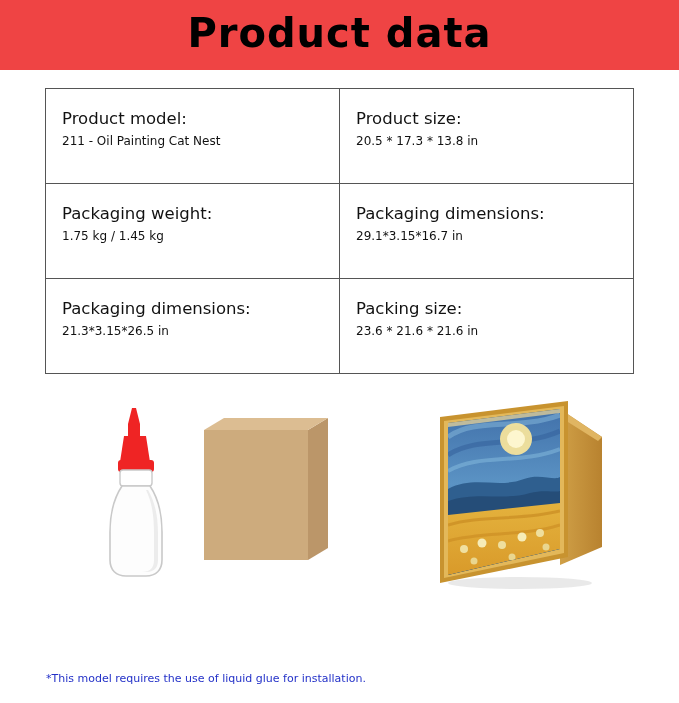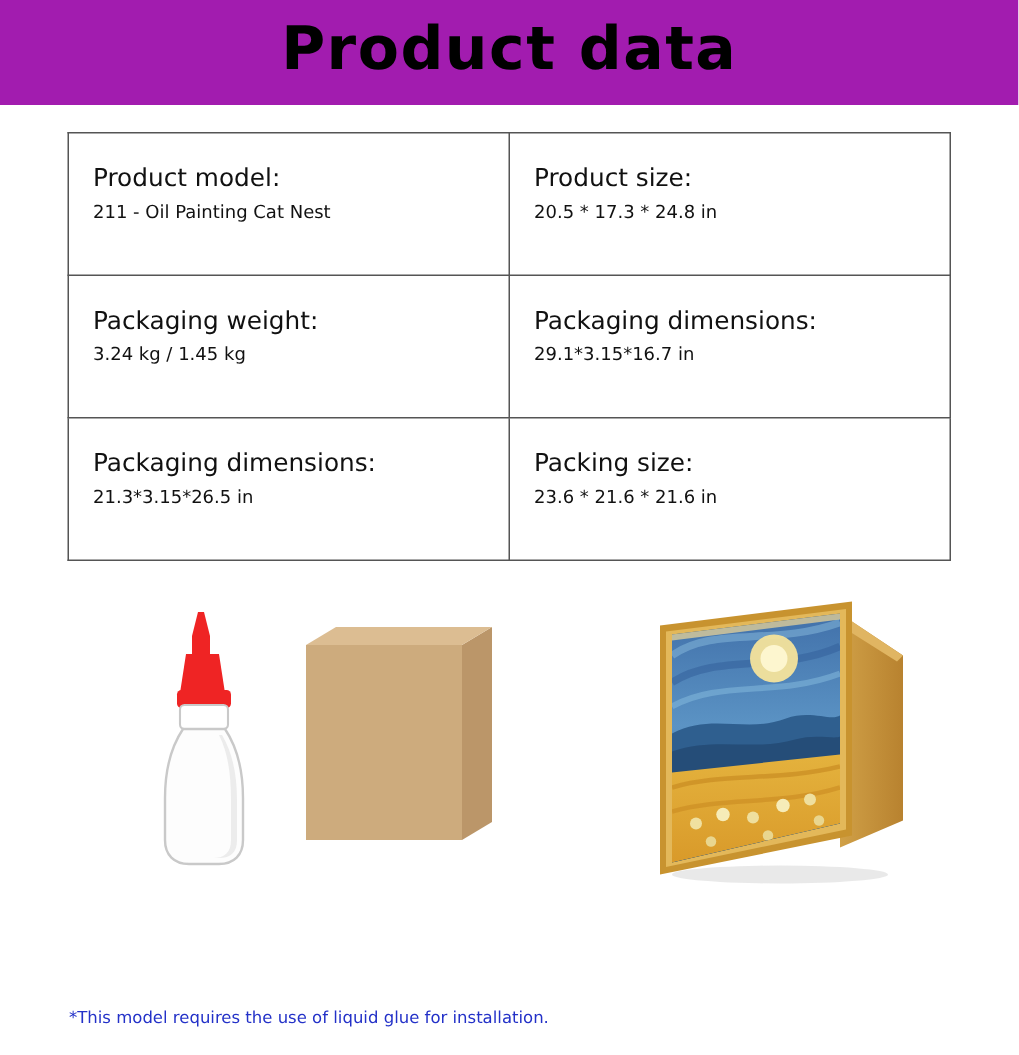--- a/index.html
+++ b/index.html
@@ -21,21 +21,21 @@
     height: 703px;
     box-sizing: border-box;
     padding: 0;
   }
 
   
   .banner {
     position: relative;
     width: 679px;
     height: 70px;
-    background: #a21caf;
+    background: #ef4444;
     display: flex;
     align-items: center;
     justify-content: center;
   }
   .banner-title {
     font-size: 40px;
     font-weight: 700;
     letter-spacing: 1px;
     color: #000000;
     font-family: "DejaVu Sans", sans-serif;
@@ -153,27 +153,27 @@
   <div class="table-wrap">
     <table class="spec">
       <tbody>
         <tr>
           <td>
             <div class="cell-label">Product model:</div>
             <div class="cell-value">211 - Oil Painting Cat Nest</div>
           </td>
           <td>
             <div class="cell-label">Product size:</div>
-            <div class="cell-value">20.5 * 17.3 * 24.8 in</div>
+            <div class="cell-value">20.5 * 17.3 * 13.8 in</div>
           </td>
         </tr>
         <tr>
           <td>
             <div class="cell-label">Packaging weight:</div>
-            <div class="cell-value">3.24 kg / 1.45 kg</div>
+            <div class="cell-value">1.75 kg / 1.45 kg</div>
           </td>
           <td>
             <div class="cell-label">Packaging dimensions:</div>
             <div class="cell-value">29.1*3.15*16.7 in</div>
           </td>
         </tr>
         <tr>
           <td>
             <div class="cell-label">Packaging dimensions:</div>
             <div class="cell-value">21.3*3.15*26.5 in</div>

